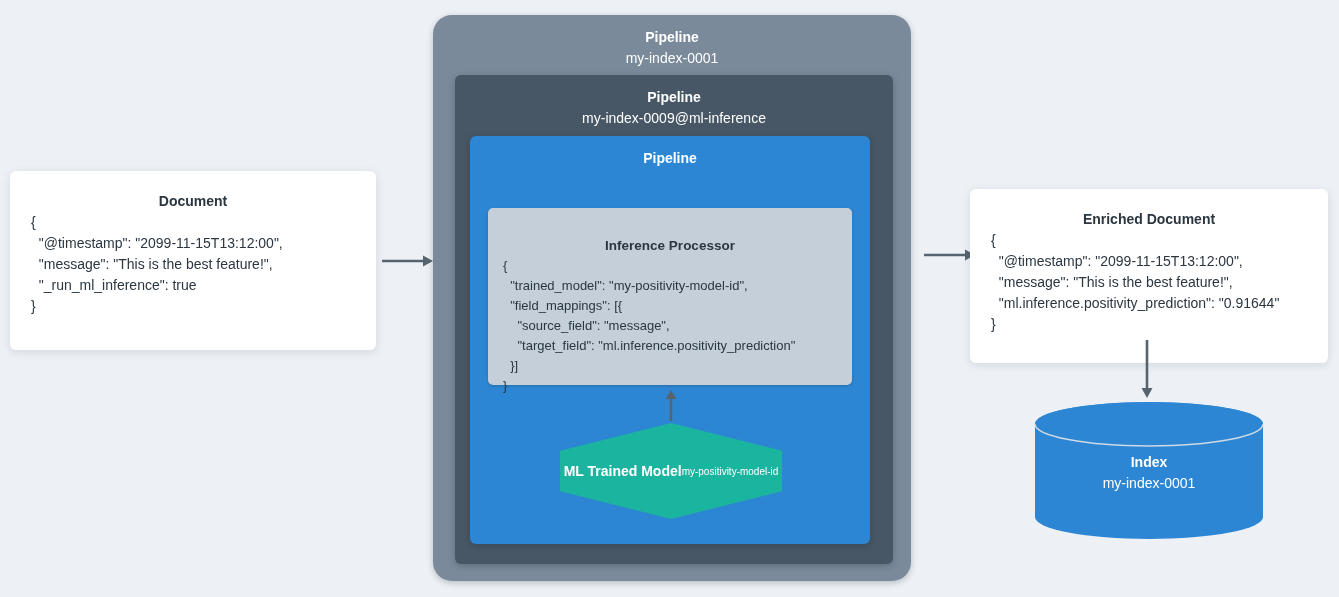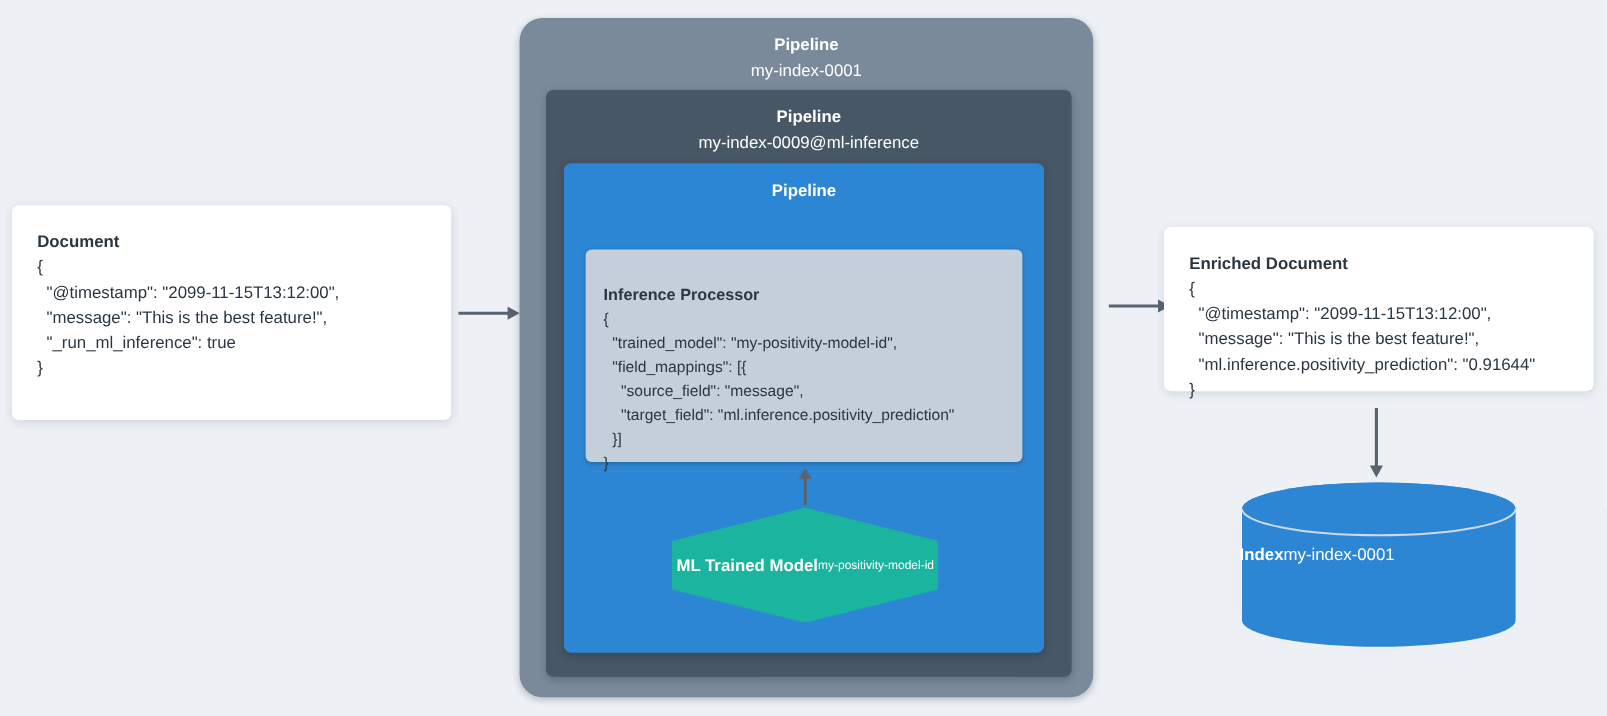--- a/index.html
+++ b/index.html
@@ -19,21 +19,21 @@
   body{font-family:"Liberation Sans","DejaVu Sans",sans-serif;}
   .canvas{
     position:relative;width:1339px;height:597px;
     background:var(--background);overflow:hidden;
   }
   .card{
     position:absolute;background:#ffffff;border-radius:6px;
     box-shadow:0 2px 8px rgba(52,65,84,.14);
     color:var(--text-dark);padding:20px 21px;box-sizing:border-box;
   }
-  .card-title{font-weight:bold;font-size:14px;line-height:21px;}
+  .card-title{font-weight:bold;font-size:14px;line-height:21px;text-align:center;}
   .code{font-size:14px;line-height:21px;}
   .code .line{white-space:pre-wrap;}
   .pipe-box{position:absolute;border-radius:6px;box-sizing:border-box;
     box-shadow:0 2px 6px rgba(20,30,45,.25);}
   .pipe-outer{left:433px;top:15px;width:478px;height:566px;background:var(--outer-pipeline);border-radius:19px;}
   .pipe-mid{left:22px;top:60px;width:438px;height:489px;background:var(--mid-pipeline);}
   .pipe-blue{left:15px;top:61px;width:400px;height:408px;background:var(--blue-pipeline);}
   .pipe-title{margin-top:12px;text-align:center;color:var(--text-light);
     font-weight:bold;font-size:14px;line-height:21px;}
   .pipe-subtitle{text-align:center;color:var(--text-light);font-size:14px;line-height:21px;}
@@ -51,21 +51,21 @@
     clip-path:polygon(50% 0%,100% 29%,100% 71%,50% 100%,0% 71%,0% 29%);
     display:flex;flex-direction:row;justify-content:center;align-items:center;
     filter:drop-shadow(0 3px 3px rgba(15,60,90,.35));
   }
   .hex-title{color:var(--text-light);font-weight:bold;font-size:14px;line-height:21px;text-align:center;}
   .hex-subtitle{color:var(--text-light);font-size:10px;line-height:21px;text-align:center;}
   .arrow{position:absolute;}
   .cylinder{position:absolute;left:1033px;top:400px;width:232px;height:141px;}
   .cyl-label{
     position:absolute;left:0;top:52px;width:100%;
-    display:flex;align-items:center;
+    display:flex;flex-direction:column;align-items:center;
   }
   .cyl-title{color:var(--text-light);font-weight:bold;font-size:14px;line-height:21px;}
   .cyl-subtitle{color:var(--text-light);font-size:14px;line-height:21px;}
 </style>
 </head>
 <body>
 
 <div class="canvas">
 
   <div class="card" style="left:10px;top:171px;width:366px;height:179px;">
@@ -119,21 +119,21 @@
         </div>
       </div>
     </div>
   </div>
 
   <svg class="arrow" style="left:923px;top:248px;" width="52" height="14">
     <line x1="1" y1="7" x2="43" y2="7" stroke="var(--arrow)" stroke-width="2.6"></line>
     <polygon points="42,1.5 52,7 42,12.5" fill="var(--arrow)"></polygon>
   </svg>
 
-  <div class="card" style="left:970px;top:189px;width:358px;height:137px;">
+  <div class="card" style="left:970px;top:189px;width:358px;height:174px;">
     <div class="card-title">Enriched Document</div>
     <div class="code">
         <div class="line">{</div>
         <div class="line">  "@timestamp": "2099-11-15T13:12:00",</div>
         <div class="line">  "message": "This is the best feature!",</div>
         <div class="line">  "ml.inference.positivity_prediction": "0.91644"</div>
         <div class="line">}</div>
       </div>
   </div>
 

